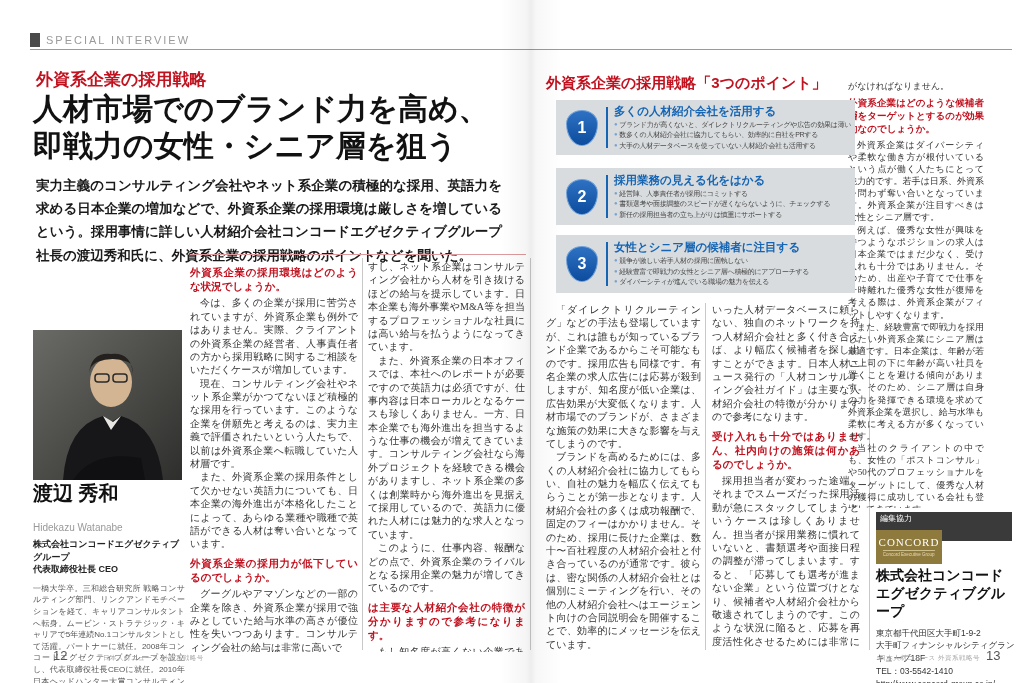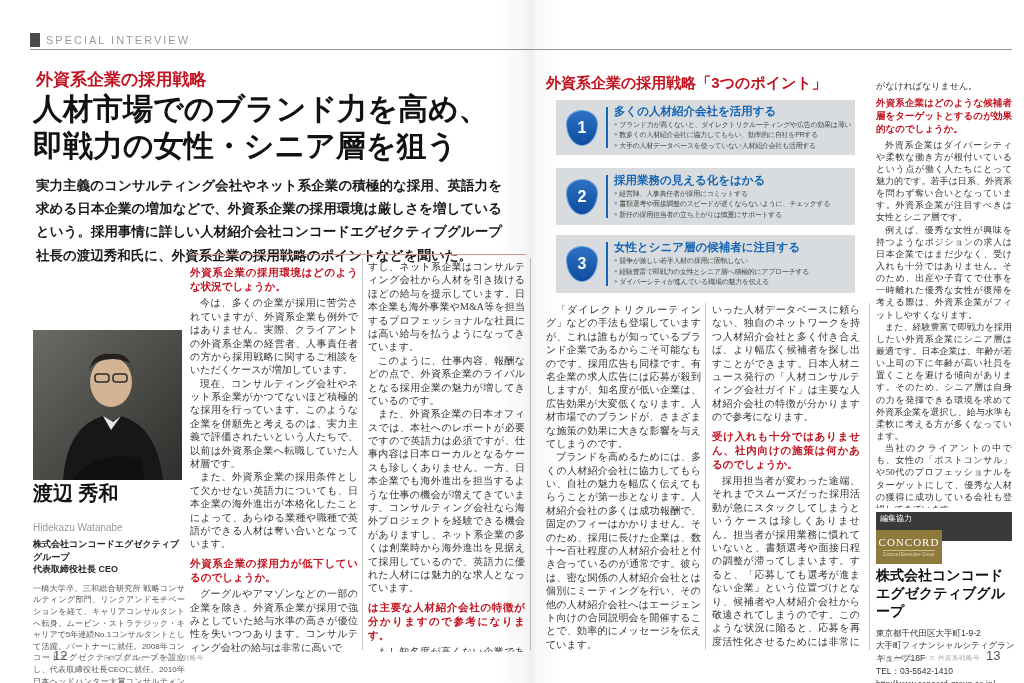--- a/index.html
+++ b/index.html
@@ -31,21 +31,21 @@
        color:#333;text-align:justify;overflow:hidden;}
   .col p{margin:0;}
   .col p.p{text-indent:1em;}
   .col p.cont{text-indent:0;}
   .col p.q{font-family:"Liberation Sans",sans-serif;color:#c0121f;font-weight:bold;
            font-size:10.5px;line-height:1.35;text-indent:0;margin:5px 0 3px;}
   #col1{left:190px;top:260px;width:168px;height:392px;}
   #col2{left:368px;top:260px;width:157px;height:392px;}
   #col3{left:546px;top:303px;width:155px;height:347px;}
   #col4{left:712px;top:303px;width:148px;height:347px;}
-  #col5{left:876px;top:80px;width:136px;height:428px;font-size:9px;line-height:1.35;}
+  #col5{left:848px;top:80px;width:136px;height:428px;font-size:9px;line-height:1.35;}
   #col5 p.q{font-size:9.5px;}
 
   .vrule{position:absolute;width:1px;background:#c9c9c9;}
   .red-hairline{position:absolute;left:190px;top:254px;width:336px;height:1px;background:#dd9a9a;}
   .gutter{position:absolute;left:500px;top:0;width:62px;height:683px;pointer-events:none;
     background:linear-gradient(90deg,rgba(0,0,0,0) 0%,rgba(0,0,0,0.04) 42%,rgba(0,0,0,0.07) 50%,rgba(0,0,0,0.03) 58%,rgba(0,0,0,0) 100%);}
 
   
   .points-title{position:absolute;left:546px;top:74px;font-size:15px;font-weight:bold;color:#c0121f;}
   .point-box{position:absolute;left:556px;width:299px;background:#d9dcde;display:flex;align-items:center;padding:0;}
@@ -138,22 +138,22 @@
   <p class="q">外資系企業の採用環境はどのような状況でしょうか。</p>
       <p class="p">今は、多くの企業が採用に苦労されていますが、外資系企業も例外ではありません。実際、クライアントの外資系企業の経営者、人事責任者の方から採用戦略に関するご相談をいただくケースが増加しています。</p>
       <p class="p">現在、コンサルティング会社やネット系企業がかつてないほど積極的な採用を行っています。このような企業を併願先と考えるのは、実力主義で評価されたいという人たちで、以前は外資系企業へ転職していた人材層です。</p>
       <p class="p">また、外資系企業の採用条件として欠かせない英語力についても、日本企業の海外進出が本格化したことによって、あらゆる業種や職種で英語ができる人材は奪い合いとなっています。</p>
       <p class="q">外資系企業の採用力が低下しているのでしょうか。</p>
       <p class="p">グーグルやアマゾンなどの一部の企業を除き、外資系企業が採用で強みとしていた給与水準の高さが優位性を失いつつあります。コンサルティング会社の給与は非常に高いで</p>
     </div>
   <div id="col2" class="col">
 
   <p class="cont">すし、ネット系企業はコンサルティング会社から人材を引き抜けるほどの給与を提示しています。日本企業も海外事業やM&amp;A等を担当するプロフェッショナルな社員には高い給与を払うようになってきています。</p>
+      <p class="p">また、外資系企業の日本オフィスでは、本社へのレポートが必要ですので英語力は必須ですが、仕事内容は日本ローカルとなるケースも珍しくありません。一方、日本企業でも海外進出を担当するような仕事の機会が増えてきています。コンサルティング会社なら海外プロジェクトを経験できる機会がありますし、ネット系企業の多くは創業時から海外進出を見据えて採用しているので、英語力に優れた人材には魅力的な求人となっています。</p>
       <p class="p">このように、仕事内容、報酬などの点で、外資系企業のライバルとなる採用企業の魅力が増してきているのです。</p>
-      <p class="p">また、外資系企業の日本オフィスでは、本社へのレポートが必要ですので英語力は必須ですが、仕事内容は日本ローカルとなるケースも珍しくありません。一方、日本企業でも海外進出を担当するような仕事の機会が増えてきています。コンサルティング会社なら海外プロジェクトを経験できる機会がありますし、ネット系企業の多くは創業時から海外進出を見据えて採用しているので、英語力に優れた人材には魅力的な求人となっています。</p>
       <p class="q">は主要な人材紹介会社の特徴が分かりますので参考になります。</p>
       <p class="p">もし知名度が高くない企業であれば、まずは日本の人材市場でのブランド力を高める必要があります。</p>
     </div>
   <div id="col3" class="col">
 
   <p class="p">「ダイレクトリクルーティング」などの手法も登場していますが、これは誰もが知っているブランド企業であるからこそ可能なものです。採用広告も同様です。有名企業の求人広告には応募が殺到しますが、知名度が低い企業は、広告効果が大変低くなります。人材市場でのブランドが、さまざまな施策の効果に大きな影響を与えてしまうのです。</p>
       <p class="p">ブランドを高めるためには、多くの人材紹介会社に協力してもらい、自社の魅力を幅広く伝えてもらうことが第一歩となります。人材紹介会社の多くは成功報酬で、固定のフィーはかかりません。そのため、採用に長けた企業は、数十〜百社程度の人材紹介会社と付き合っているのが通常です。彼らは、密な関係の人材紹介会社とは個別にミーティングを行い、その他の人材紹介会社へはエージェント向けの合同説明会を開催することで、効率的にメッセージを伝えています。</p>
     </div>
   <div id="col4" class="col">
 

